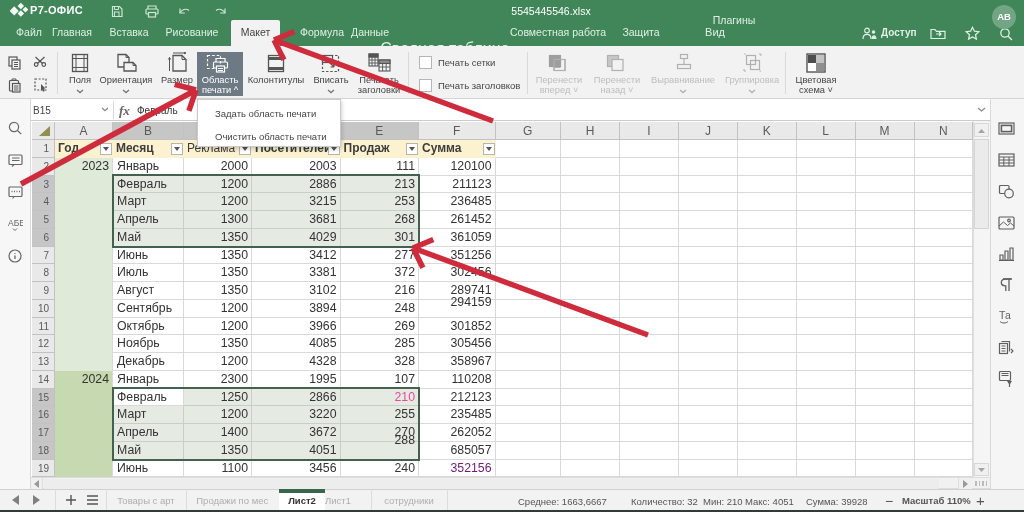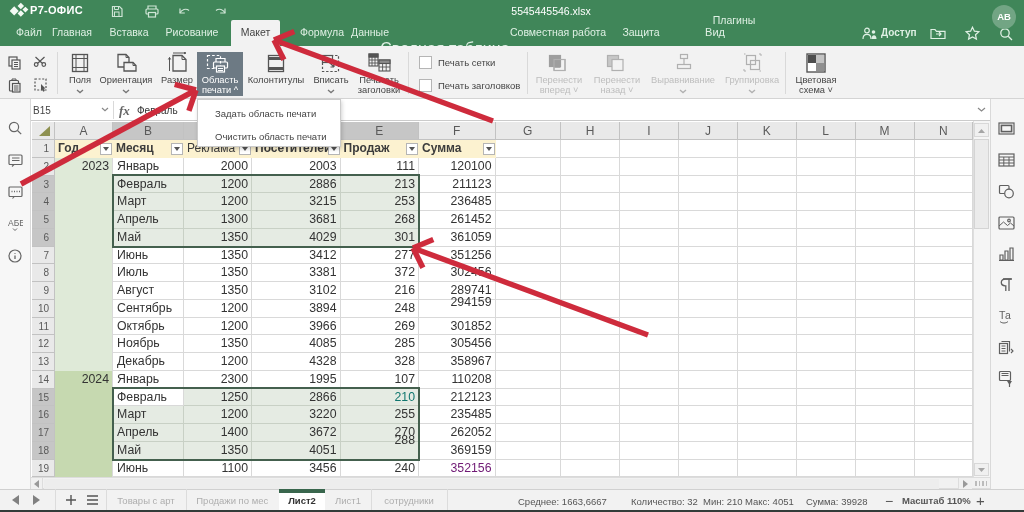--- a/index.html
+++ b/index.html
@@ -669,37 +669,37 @@
 <div class="abs" style="left:419px;top:353.0px;width:72.5px;text-align:right;font-size:12.3px;color:#333;line-height:17.75px;">358967</div>
 <div class="abs" style="left:55px;top:370.75px;width:54px;text-align:right;font-size:12.3px;color:#333;line-height:17.75px;">2024</div>
 <div class="abs" style="left:117px;top:370.75px;font-size:12.3px;color:#333;line-height:17.75px;">Январь</div>
 <div class="abs" style="left:184px;top:370.75px;width:64px;text-align:right;font-size:12.3px;color:#333;line-height:17.75px;">2300</div>
 <div class="abs" style="left:252px;top:370.75px;width:84.5px;text-align:right;font-size:12.3px;color:#333;line-height:17.75px;">1995</div>
 <div class="abs" style="left:340.5px;top:370.75px;width:74.5px;text-align:right;font-size:12.3px;color:#333;line-height:17.75px;">107</div>
 <div class="abs" style="left:419px;top:370.75px;width:72.5px;text-align:right;font-size:12.3px;color:#333;line-height:17.75px;">110208</div>
 <div class="abs" style="left:117px;top:388.5px;font-size:12.3px;color:#333;line-height:17.75px;">Февраль</div>
 <div class="abs" style="left:184px;top:388.5px;width:64px;text-align:right;font-size:12.3px;color:#333;line-height:17.75px;">1250</div>
 <div class="abs" style="left:252px;top:388.5px;width:84.5px;text-align:right;font-size:12.3px;color:#333;line-height:17.75px;">2866</div>
-<div class="abs" style="left:340.5px;top:388.5px;width:74.5px;text-align:right;font-size:12.3px;color:#0f766e;line-height:17.75px;">210</div>
+<div class="abs" style="left:340.5px;top:388.5px;width:74.5px;text-align:right;font-size:12.3px;color:#ec4899;line-height:17.75px;">210</div>
 <div class="abs" style="left:419px;top:388.5px;width:72.5px;text-align:right;font-size:12.3px;color:#333;line-height:17.75px;">212123</div>
 <div class="abs" style="left:117px;top:406.25px;font-size:12.3px;color:#333;line-height:17.75px;">Март</div>
 <div class="abs" style="left:184px;top:406.25px;width:64px;text-align:right;font-size:12.3px;color:#333;line-height:17.75px;">1200</div>
 <div class="abs" style="left:252px;top:406.25px;width:84.5px;text-align:right;font-size:12.3px;color:#333;line-height:17.75px;">3220</div>
 <div class="abs" style="left:340.5px;top:406.25px;width:74.5px;text-align:right;font-size:12.3px;color:#333;line-height:17.75px;">255</div>
 <div class="abs" style="left:419px;top:406.25px;width:72.5px;text-align:right;font-size:12.3px;color:#333;line-height:17.75px;">235485</div>
 <div class="abs" style="left:117px;top:424.0px;font-size:12.3px;color:#333;line-height:17.75px;">Апрель</div>
 <div class="abs" style="left:184px;top:424.0px;width:64px;text-align:right;font-size:12.3px;color:#333;line-height:17.75px;">1400</div>
 <div class="abs" style="left:252px;top:424.0px;width:84.5px;text-align:right;font-size:12.3px;color:#333;line-height:17.75px;">3672</div>
 <div class="abs" style="left:340.5px;top:424.0px;width:74.5px;text-align:right;font-size:12.3px;color:#333;line-height:17.75px;">270</div>
 <div class="abs" style="left:419px;top:424.0px;width:72.5px;text-align:right;font-size:12.3px;color:#333;line-height:17.75px;">262052</div>
 <div class="abs" style="left:117px;top:441.75px;font-size:12.3px;color:#333;line-height:17.75px;">Май</div>
 <div class="abs" style="left:184px;top:441.75px;width:64px;text-align:right;font-size:12.3px;color:#333;line-height:17.75px;">1350</div>
 <div class="abs" style="left:252px;top:441.75px;width:84.5px;text-align:right;font-size:12.3px;color:#333;line-height:17.75px;">4051</div>
 <div class="abs" style="left:340.5px;top:432px;width:74.5px;text-align:right;font-size:12.3px;color:#333;line-height:17.75px;">288</div>
-<div class="abs" style="left:419px;top:441.75px;width:72.5px;text-align:right;font-size:12.3px;color:#333;line-height:17.75px;">369159</div>
+<div class="abs" style="left:419px;top:441.75px;width:72.5px;text-align:right;font-size:12.3px;color:#333;line-height:17.75px;">685057</div>
 <div class="abs" style="left:117px;top:459.5px;font-size:12.3px;color:#333;line-height:17.75px;">Июнь</div>
 <div class="abs" style="left:184px;top:459.5px;width:64px;text-align:right;font-size:12.3px;color:#333;line-height:17.75px;">1100</div>
 <div class="abs" style="left:252px;top:459.5px;width:84.5px;text-align:right;font-size:12.3px;color:#333;line-height:17.75px;">3456</div>
 <div class="abs" style="left:340.5px;top:459.5px;width:74.5px;text-align:right;font-size:12.3px;color:#333;line-height:17.75px;">240</div>
 <div class="abs" style="left:419px;top:459.5px;width:72.5px;text-align:right;font-size:12.3px;color:#701a75;line-height:17.75px;">352156</div>
 <div class="abs" style="left:112px;top:174.0px;width:308px;height:74.0px;border:2px solid #44604e;"></div>
 <div class="abs" style="left:112px;top:387.0px;width:308px;height:74.0px;border:2px solid #44604e;"></div>
 <div class="abs" style="left:973px;top:121px;width:17px;height:356px;background:#f5f5f5;border-left:1px solid #dedede;"></div>
 <div class="abs" style="left:974px;top:123px;width:15px;height:14px;background:#f0f0f0;border:1px solid #d8d8d8;"></div>
 <svg class="abs" style="left:978px;top:128.5px" width="7" height="4" viewBox="0 0 7 4">
@@ -777,21 +777,21 @@
     <path d="M22 2h11M22 6h11M22 10h11" stroke-width="1.6"></path>
   </svg>
 <div class="abs" style="left:106px;top:489px;width:1px;height:21px;background:#dcdcdc;"></div>
 <div class="abs" style="left:185.5px;top:489px;width:1px;height:21px;background:#dcdcdc;"></div>
 <div class="abs" style="left:106.5px;top:495px;width:79.0px;text-align:center;font-size:9.5px;color:#aeaeae;">Товары с арт</div>
 <div class="abs" style="left:279px;top:489px;width:1px;height:21px;background:#dcdcdc;"></div>
 <div class="abs" style="left:185.5px;top:495px;width:93.5px;text-align:center;font-size:9.5px;color:#aeaeae;">Продажи по мес</div>
 <div class="abs" style="left:279px;top:489px;width:46px;height:21px;background:#fff;border-top:4px solid #39664d;"></div>
 <div class="abs" style="left:279px;top:495px;width:46px;text-align:center;font-size:9.5px;font-weight:bold;color:#333;">Лист2</div>
 <div class="abs" style="left:371px;top:489px;width:1px;height:21px;background:#dcdcdc;"></div>
-<div class="abs" style="left:325px;top:495px;width:46px;text-align:center;font-size:9.5px;color:#aeaeae;">Лист1</div>
+<div class="abs" style="left:325px;top:495px;width:46px;text-align:left;font-size:9.5px;color:#aeaeae;">Лист1</div>
 <div class="abs" style="left:447px;top:489px;width:1px;height:21px;background:#dcdcdc;"></div>
 <div class="abs" style="left:371px;top:495px;width:76px;text-align:center;font-size:9.5px;color:#aeaeae;">сотрудники</div>
 <div class="abs" style="left:518px;top:496px;font-size:9.5px;color:#555;white-space:nowrap;">Среднее: 1663,6667</div>
 <div class="abs" style="left:631px;top:496px;font-size:9.5px;color:#555;white-space:nowrap;">Количество: 32</div>
 <div class="abs" style="left:703px;top:496px;font-size:9.5px;color:#555;white-space:nowrap;">Мин: 210</div>
 <div class="abs" style="left:745px;top:496px;font-size:9.5px;color:#555;white-space:nowrap;">Макс: 4051</div>
 <div class="abs" style="left:806px;top:496px;font-size:9.5px;color:#555;white-space:nowrap;">Сумма: 39928</div>
 <div class="abs" style="left:885px;top:493px;font-size:14px;color:#555;">−</div>
 <div class="abs" style="left:902px;top:495px;font-size:9.5px;font-weight:bold;color:#555;">Масштаб 110%</div>
 <div class="abs" style="left:976px;top:492px;font-size:15px;color:#555;">+</div>

